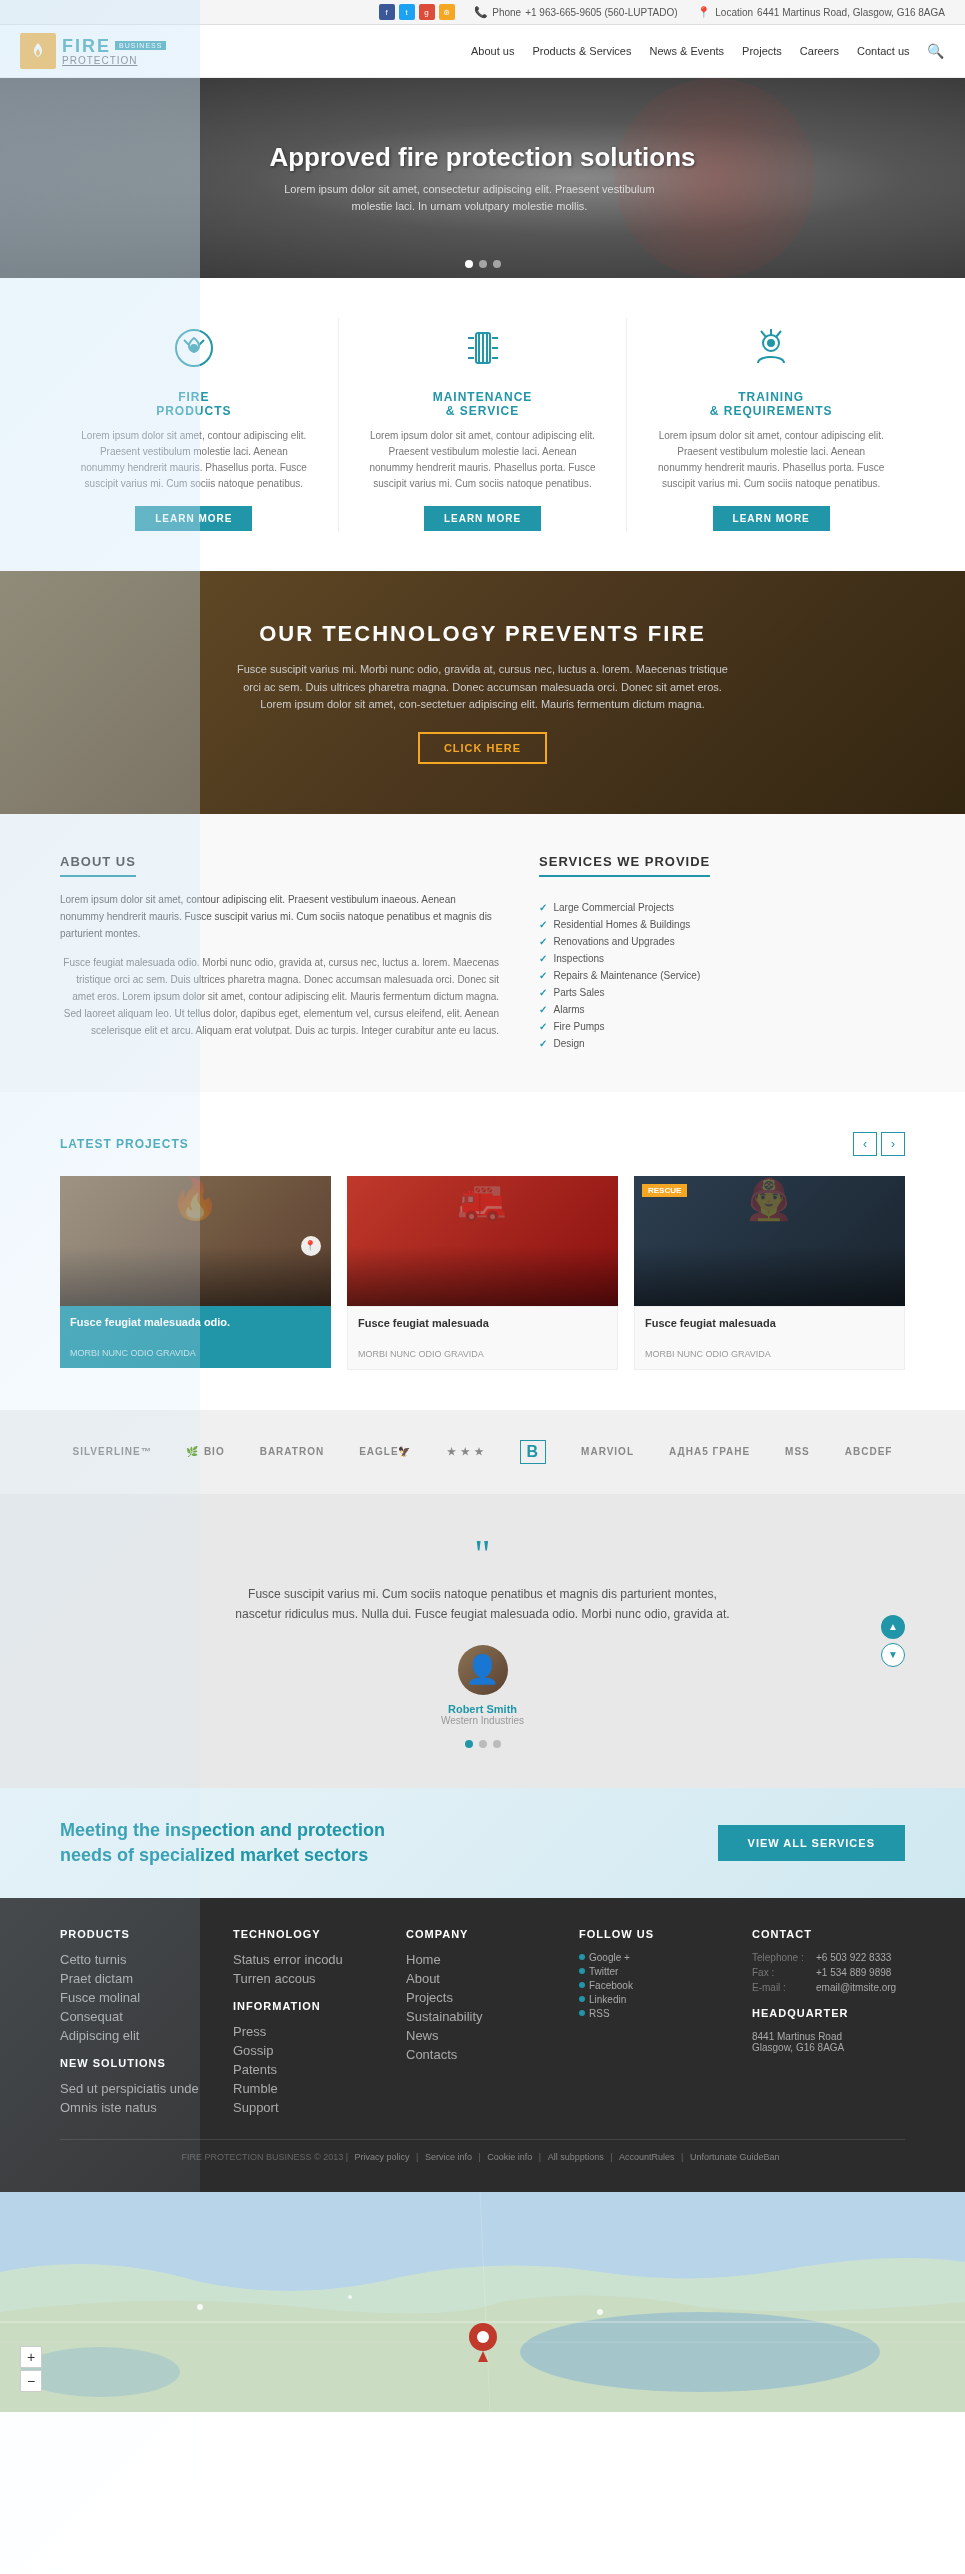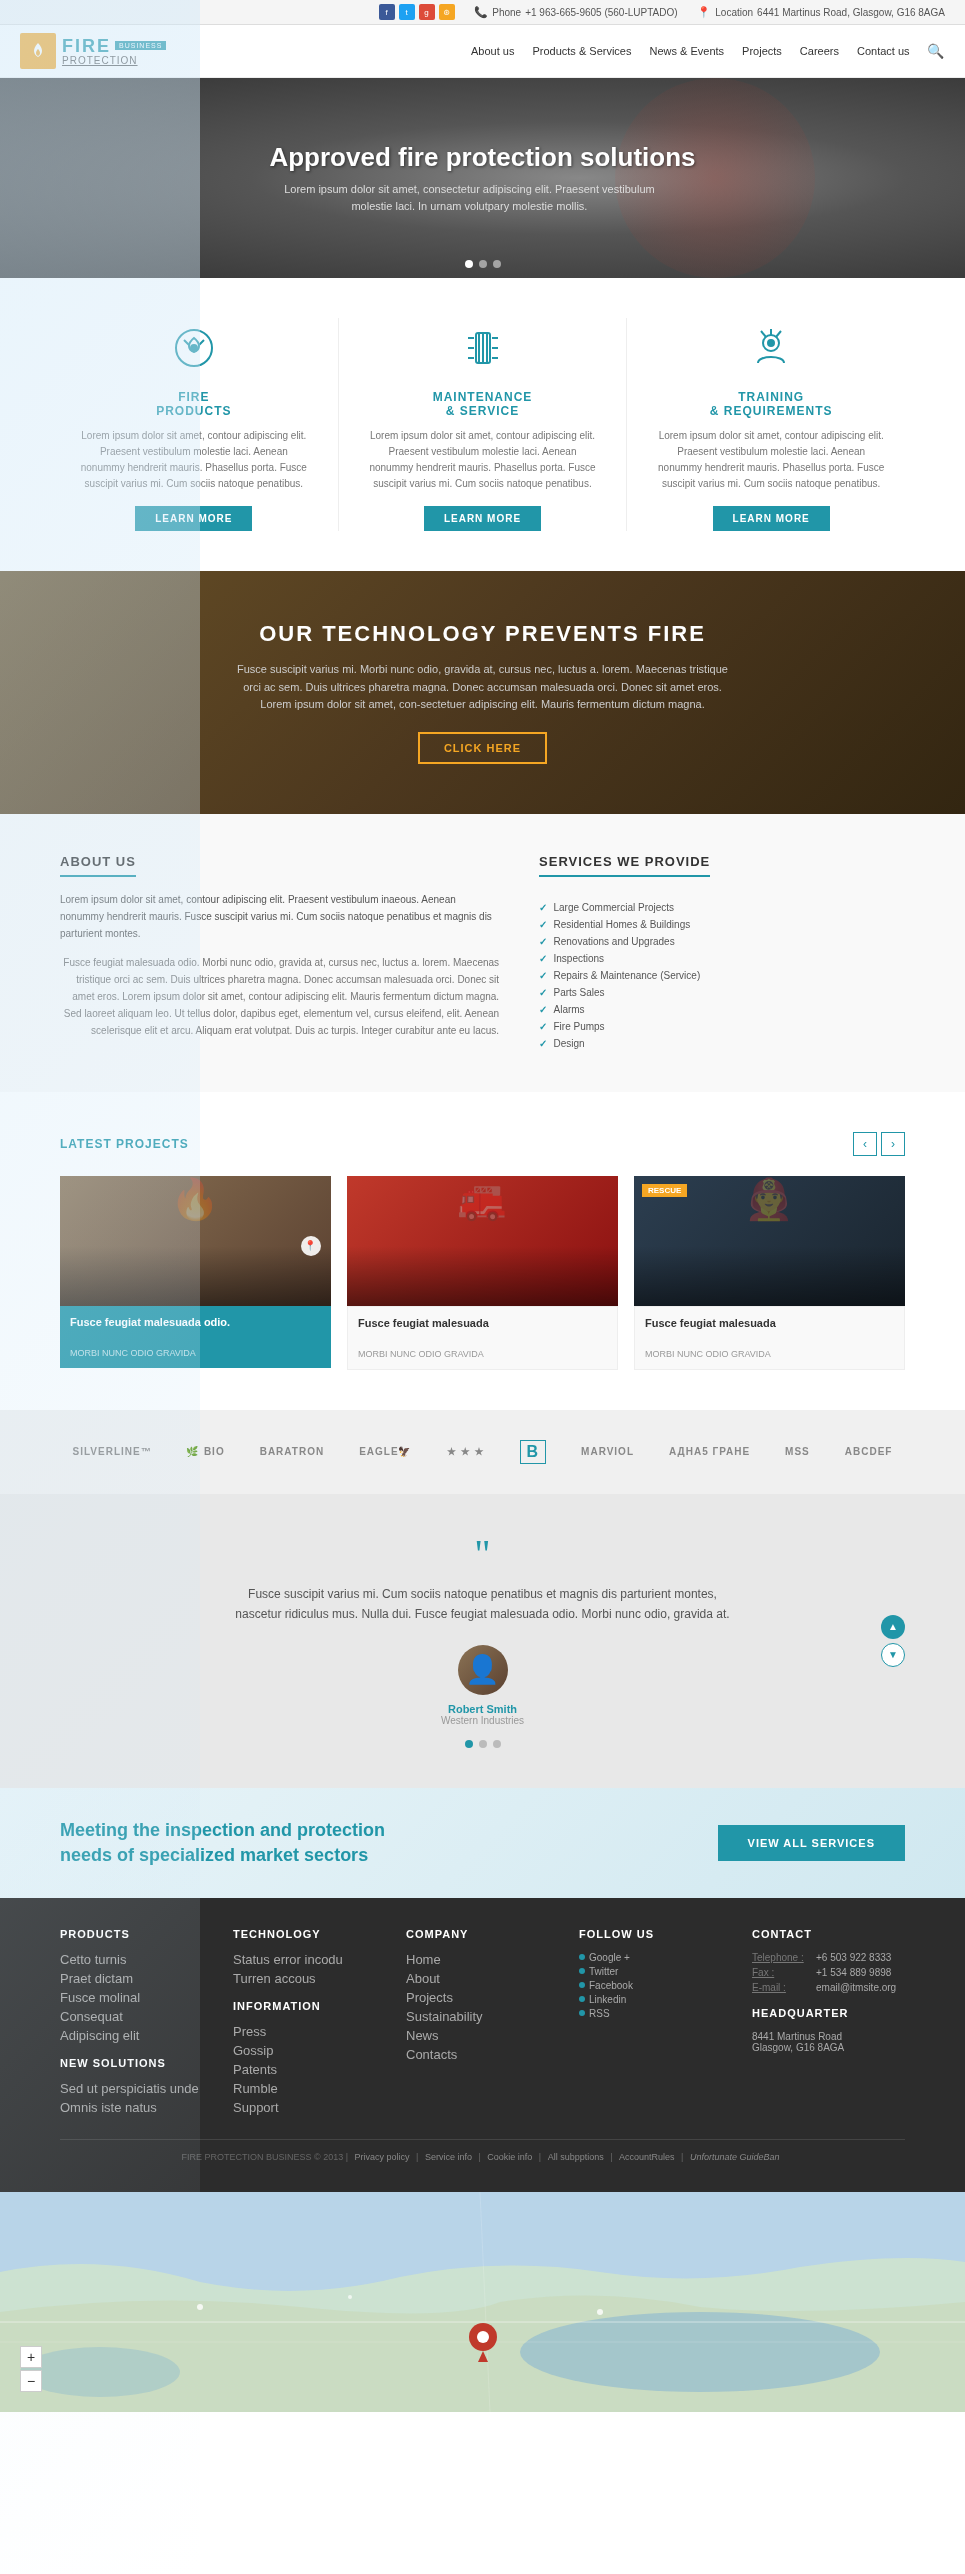--- a/index.html
+++ b/index.html
@@ -106,21 +106,21 @@
     .cta-text { font-size: 18px; font-weight: 700; color: #2196a8; max-width: 380px; line-height: 1.4; }
     .btn-view-all { background: #2196a8; color: #fff; padding: 12px 30px; font-size: 11px; font-weight: 700; text-transform: uppercase; border: none; cursor: pointer; letter-spacing: 1px; }
 
     
     .footer { background: #2c2c2c; padding: 30px 60px; color: #aaa; }
     .footer-grid { display: flex; gap: 20px; justify-content: space-between; }
     .footer-col { flex: 1; }
     .footer-col-title { font-size: 11px; font-weight: 700; color: #fff; text-transform: uppercase; margin-bottom: 12px; letter-spacing: 1px; }
     .footer-link { font-size: 13px; color: #aaa; display: block; margin-bottom: 4px; text-decoration: none; }
     .footer-contact-item { font-size: 10px; color: #aaa; margin-bottom: 4px; display: flex; gap: 4px; }
-    .footer-contact-label { color: #777; min-width: 60px; text-decoration: underline; }
+    .footer-contact-label { color: #777; min-width: 60px; }
     .footer-bottom { border-top: 1px solid #444; margin-top: 20px; padding-top: 12px; text-align: center; font-size: 9px; color: #666; }
     .footer-bottom a { color: #888; text-decoration: none; margin: 0 4px; }
 
     
     .top-social { display: flex; gap: 4px; align-items: center; }
     .top-social-icon { width: 16px; height: 16px; background: #ccc; border-radius: 2px; display: flex; align-items: center; justify-content: center; font-size: 8px; color: #fff; }
 
     
     .map-section { height: 220px; background: linear-gradient(135deg, #b8d4e8 0%, #8ab8d0 30%, #6aa0b8 60%, #4a8aa8 100%); position: relative; overflow: hidden; }
     .map-zoom { position: absolute; bottom: 20px; left: 20px; display: flex; flex-direction: column; gap: 2px; }
@@ -481,21 +481,21 @@
   </div>
 
   <div class="footer-bottom">
     <span>FIRE PROTECTION BUSINESS © 2013</span>
     <span> | </span>
     <a style="color:#888;text-decoration:none;">Privacy policy</a> |
     <a style="color:#888;text-decoration:none;">Service info</a> |
     <a style="color:#888;text-decoration:none;">Cookie info</a> |
     <a style="color:#888;text-decoration:none;">All subpptions</a> |
     <a style="color:#888;text-decoration:none;">AccountRules</a> |
-    <a style="color:#888;text-decoration:none;font-style:italic;">Unfortunate GuideBan</a>
+    <a style="color:#888;text-decoration:none;">Unfortunate GuideBan</a>
   </div>
 </div>
 
 <div class="map-section">
   
   <svg width="965" height="220" viewBox="0 0 965 220">
 
     <rect width="965" height="220" fill="#b8d4e8"></rect>
 
     <path d="M0 80 Q100 60 200 90 Q300 110 400 85 Q500 65 600 80 Q700 95 800 75 Q900 60 965 70 L965 220 L0 220 Z" fill="#d4e8c8" opacity="0.7"></path>

